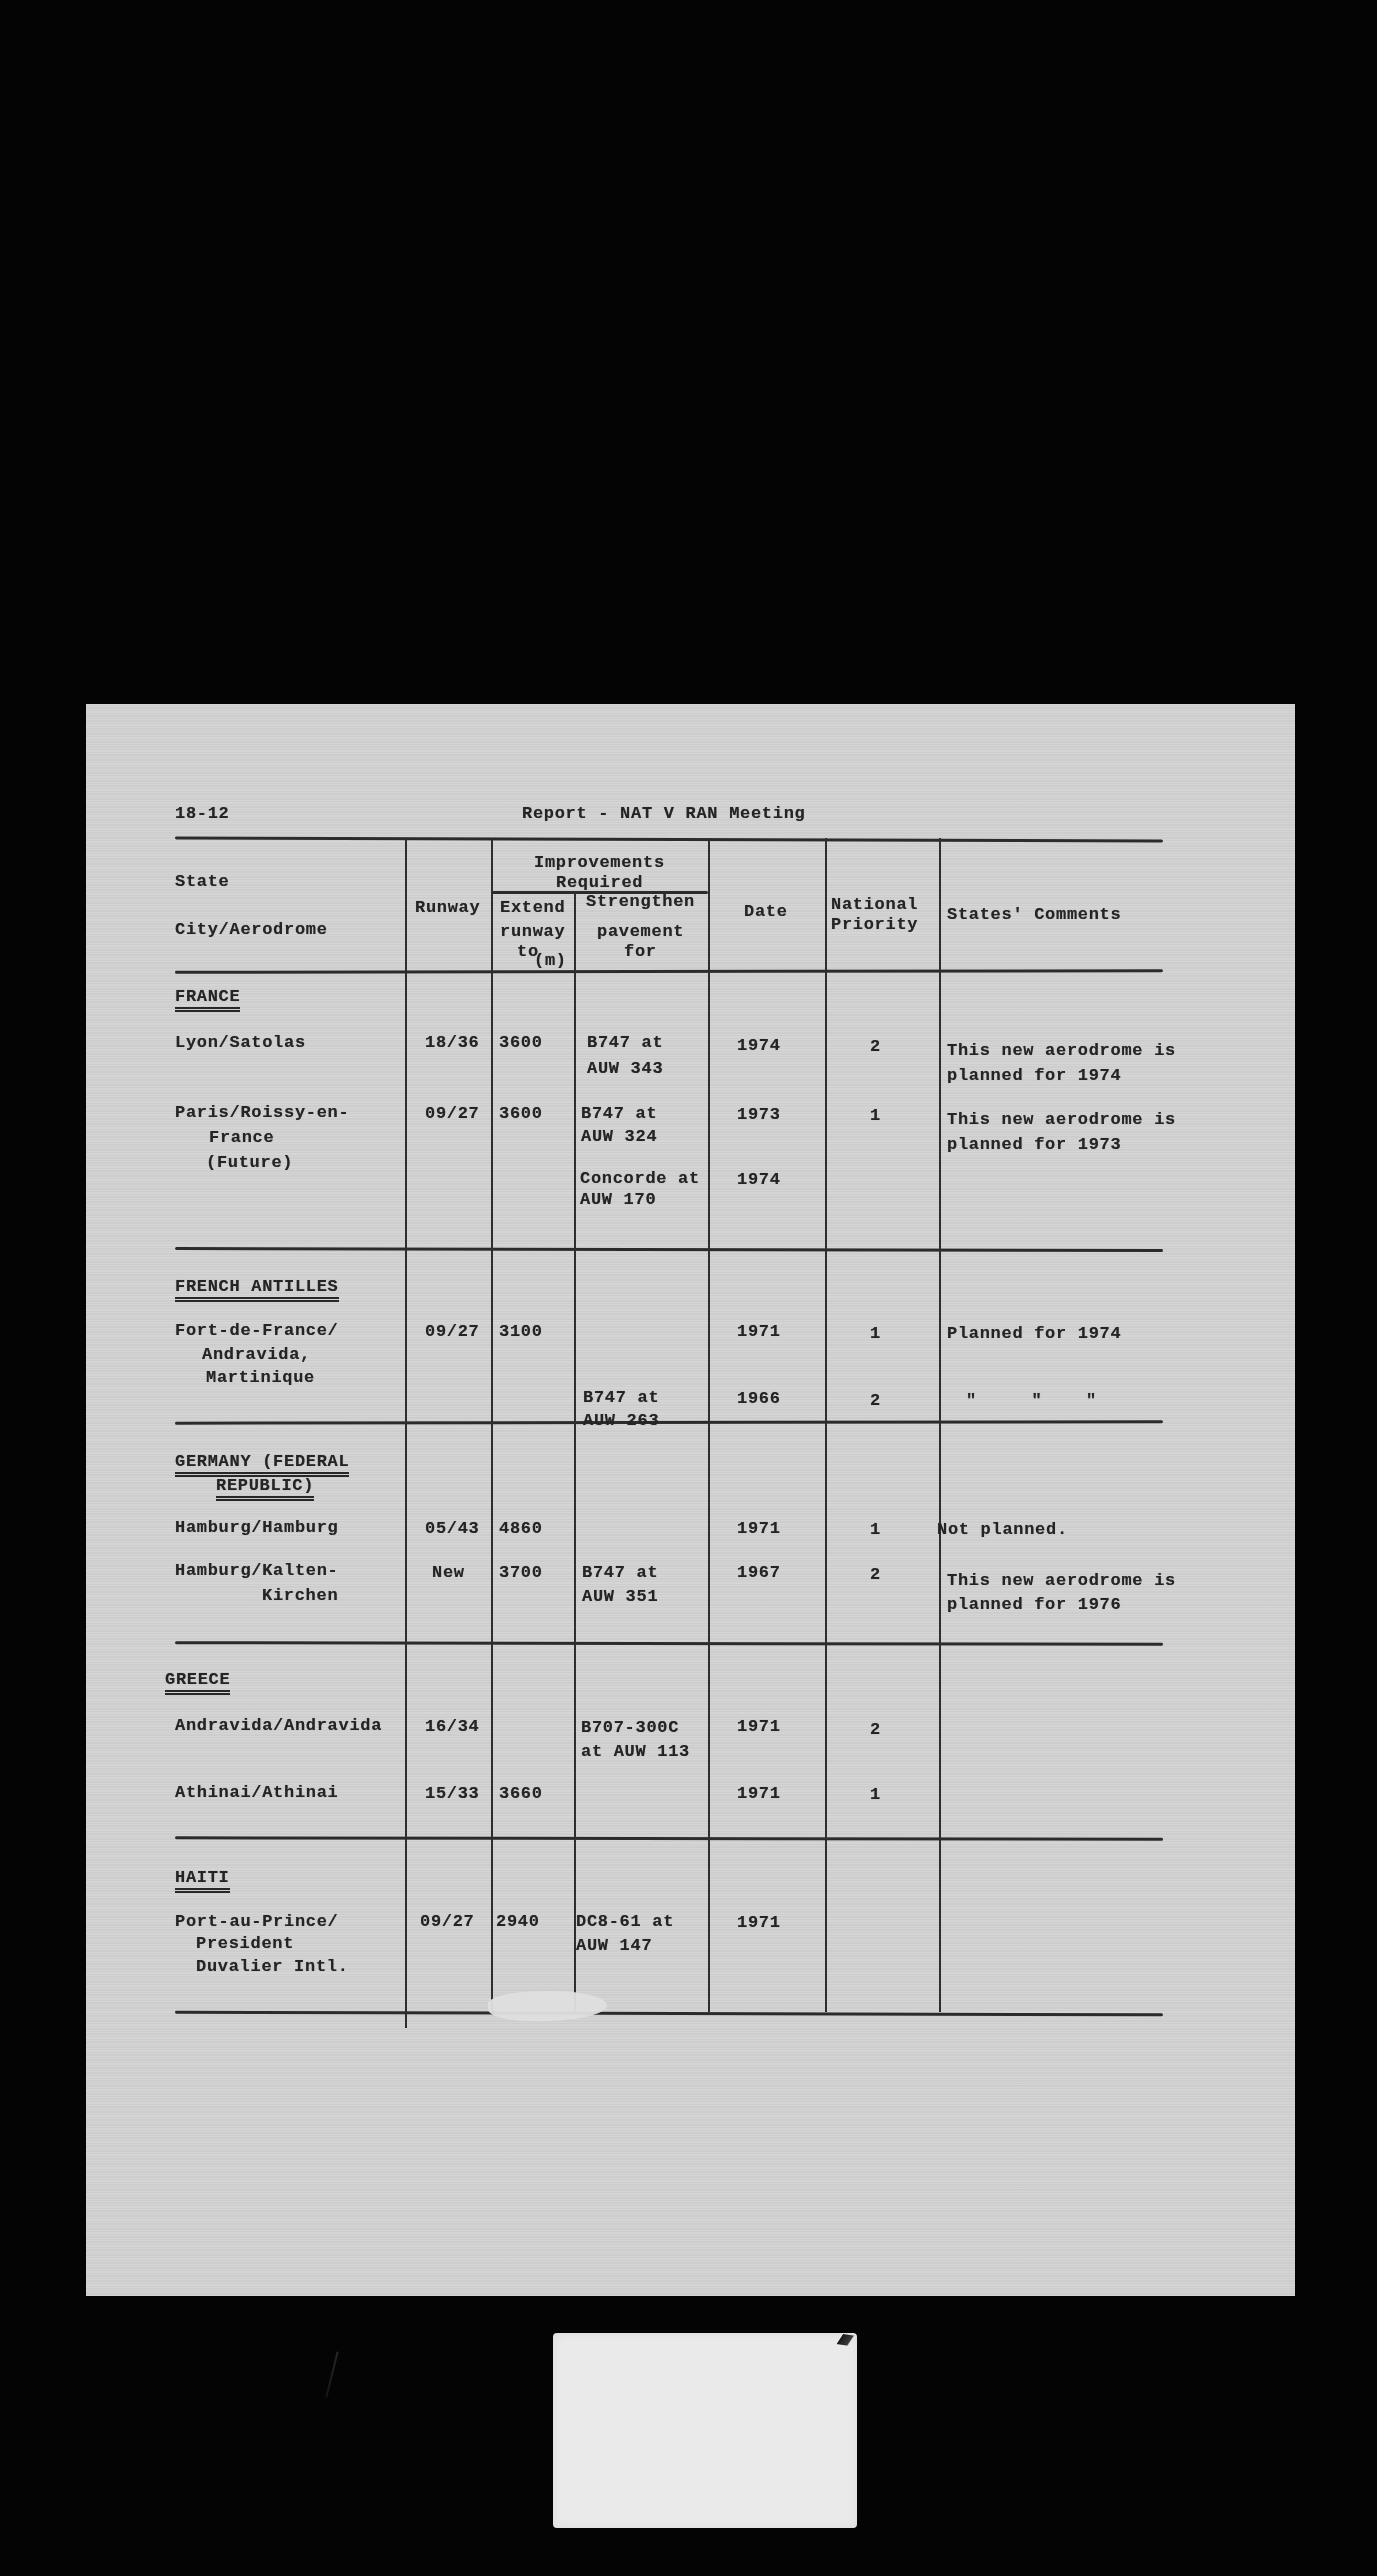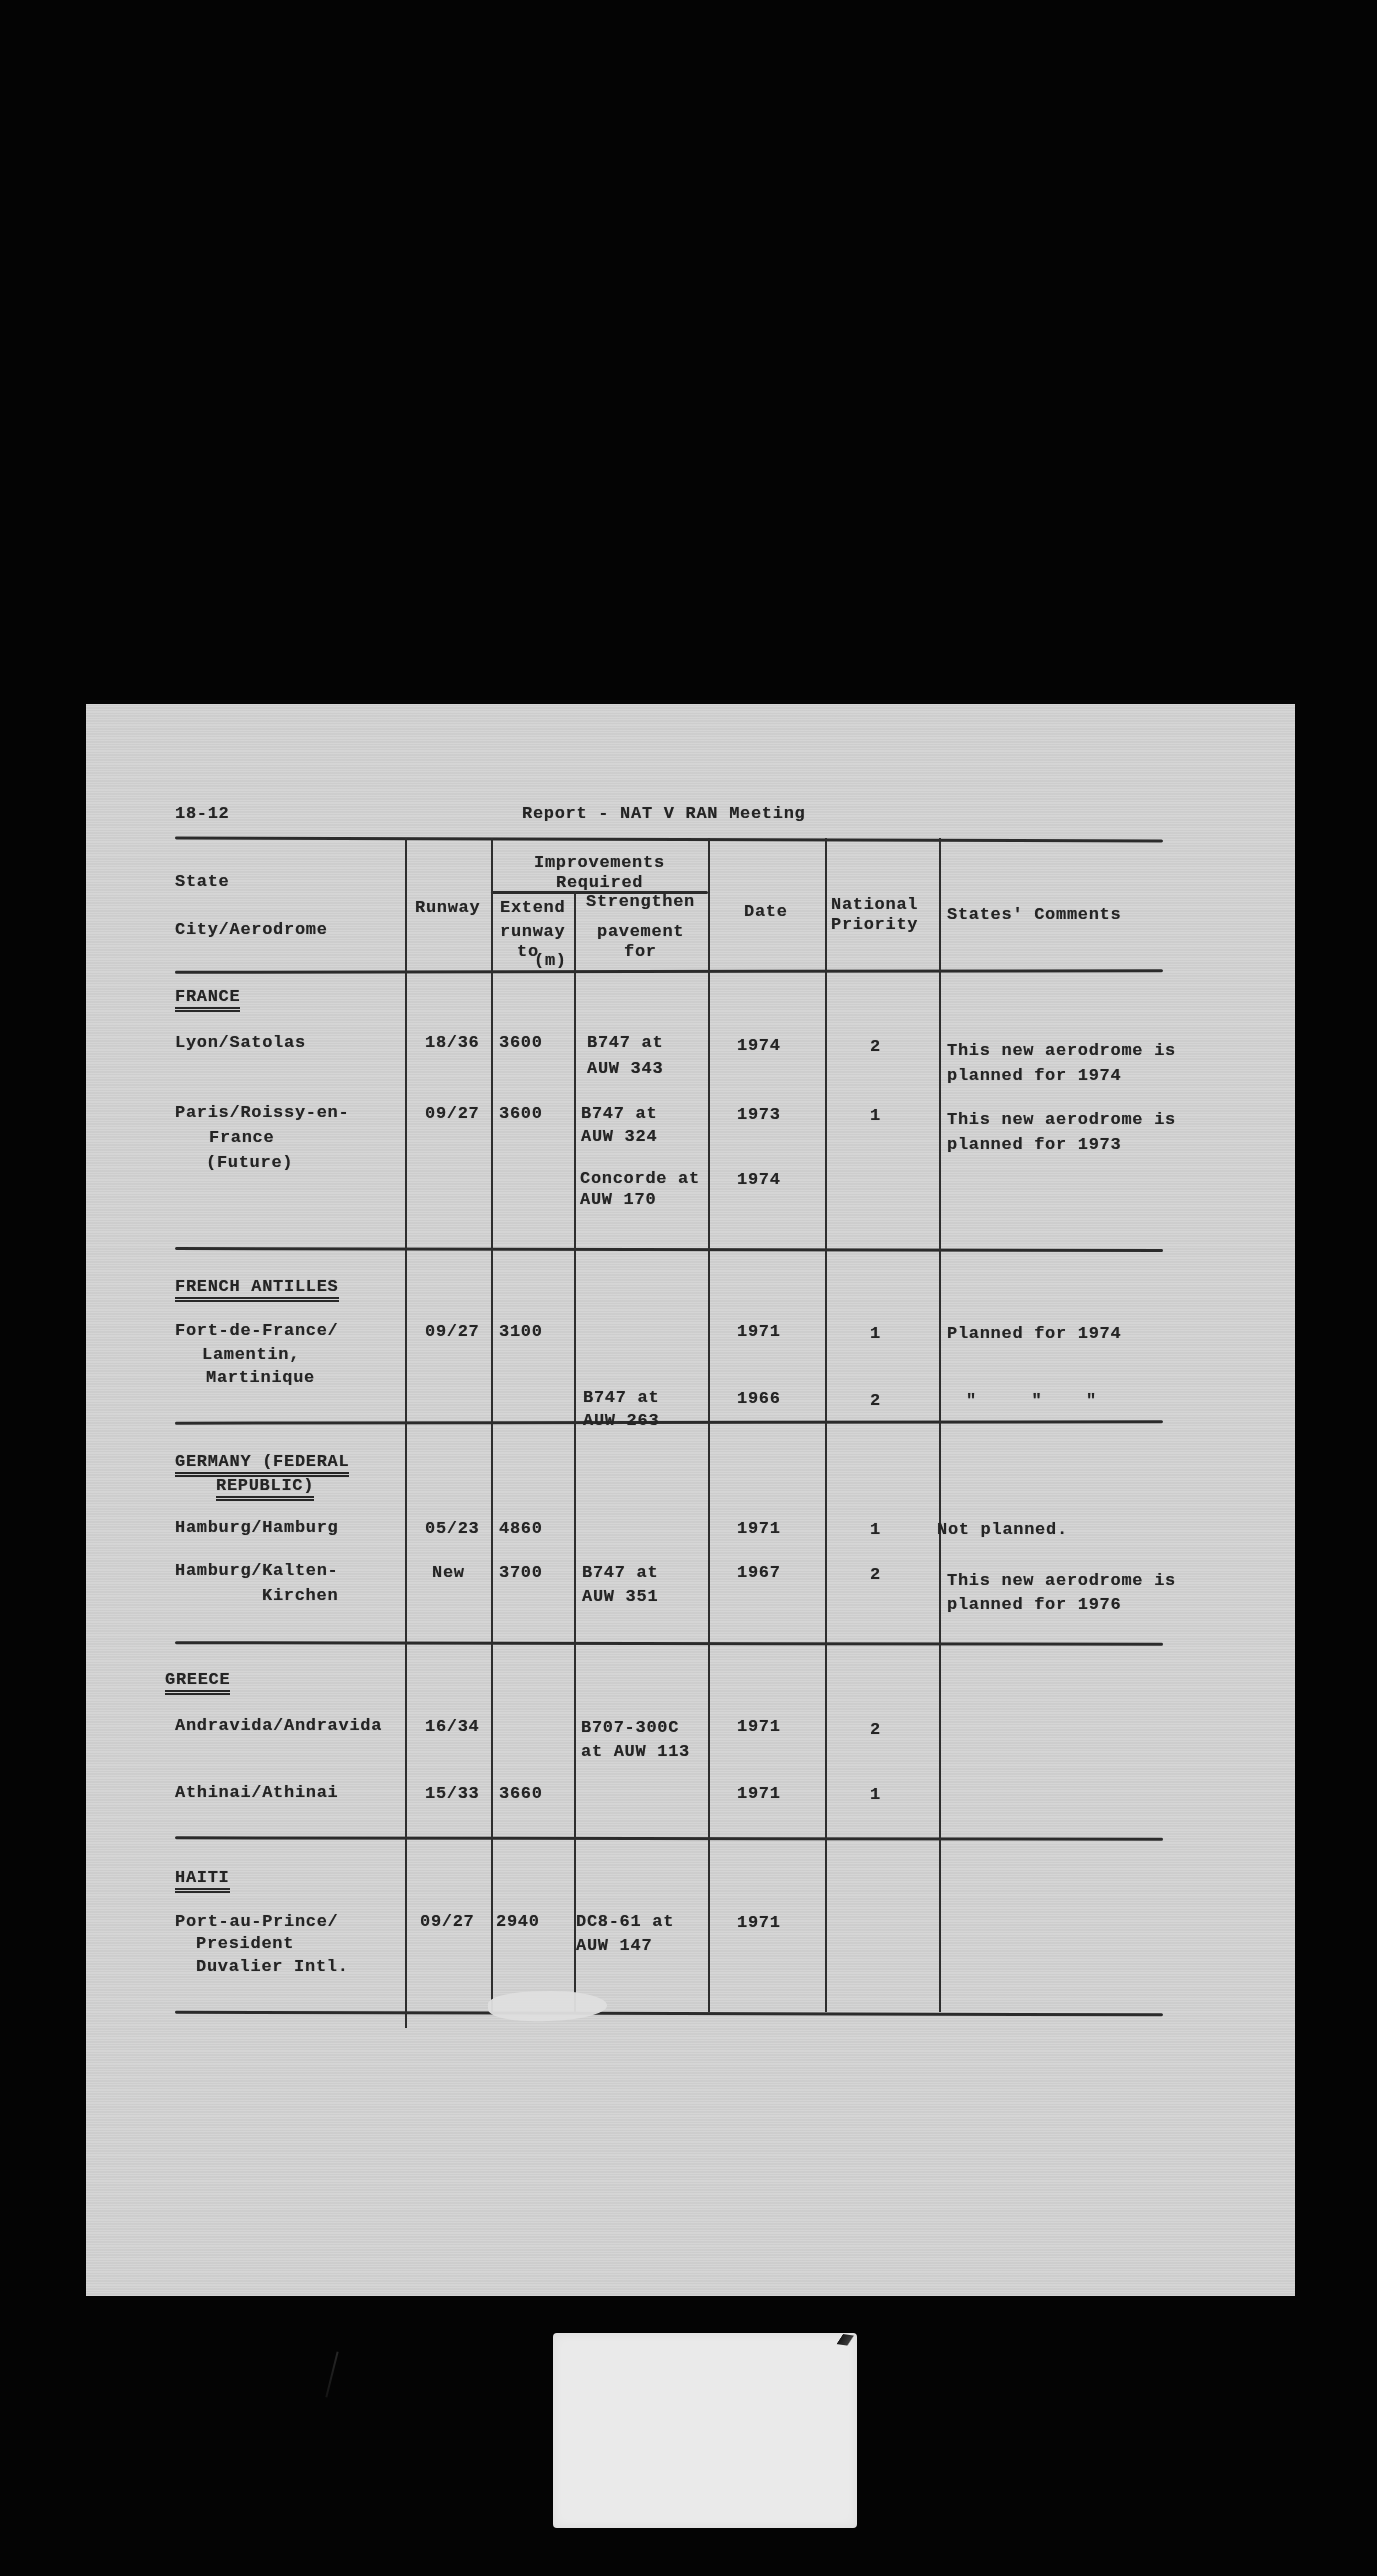--- a/index.html
+++ b/index.html
@@ -101,39 +101,39 @@
     <span class="t" style="left:861px;top:406px">This new aerodrome is</span>
     <span class="t" style="left:861px;top:431px">planned for 1973</span>
 
     <span class="t" style="left:494px;top:465px">Concorde at</span>
     <span class="t" style="left:494px;top:486px">AUW 170</span>
     <span class="t" style="left:651px;top:466px">1974</span>
 
     <span class="t dbl" style="left:89px;top:573px">FRENCH ANTILLES</span>
 
     <span class="t" style="left:89px;top:617px">Fort-de-France/</span>
-    <span class="t" style="left:116px;top:641px">Lamentin,</span>
+    <span class="t" style="left:116px;top:641px">Andravida,</span>
     <span class="t" style="left:120px;top:664px">Martinique</span>
     <span class="t" style="left:339px;top:618px">09/27</span>
     <span class="t" style="left:413px;top:618px">3100</span>
     <span class="t" style="left:651px;top:618px">1971</span>
     <span class="t" style="left:784px;top:620px">1</span>
     <span class="t" style="left:861px;top:620px">Planned for 1974</span>
 
     <span class="t" style="left:497px;top:684px">B747 at</span>
     <span class="t" style="left:497px;top:707px">AUW 263</span>
     <span class="t" style="left:651px;top:685px">1966</span>
     <span class="t" style="left:784px;top:687px">2</span>
     <span class="t" style="left:880px;top:687px">"     "    "</span>
 
     <span class="t dbl" style="left:89px;top:748px">GERMANY (FEDERAL</span>
     <span class="t dbl" style="left:130px;top:772px">REPUBLIC)</span>
 
     <span class="t" style="left:89px;top:814px">Hamburg/Hamburg</span>
-    <span class="t" style="left:339px;top:815px">05/23</span>
+    <span class="t" style="left:339px;top:815px">05/43</span>
     <span class="t" style="left:413px;top:815px">4860</span>
     <span class="t" style="left:651px;top:815px">1971</span>
     <span class="t" style="left:784px;top:816px">1</span>
     <span class="t" style="left:851px;top:816px">Not planned.</span>
 
     <span class="t" style="left:89px;top:857px">Hamburg/Kalten-</span>
     <span class="t" style="left:176px;top:882px">Kirchen</span>
     <span class="t" style="left:346px;top:859px">New</span>
     <span class="t" style="left:413px;top:859px">3700</span>
     <span class="t" style="left:496px;top:859px">B747 at</span>

